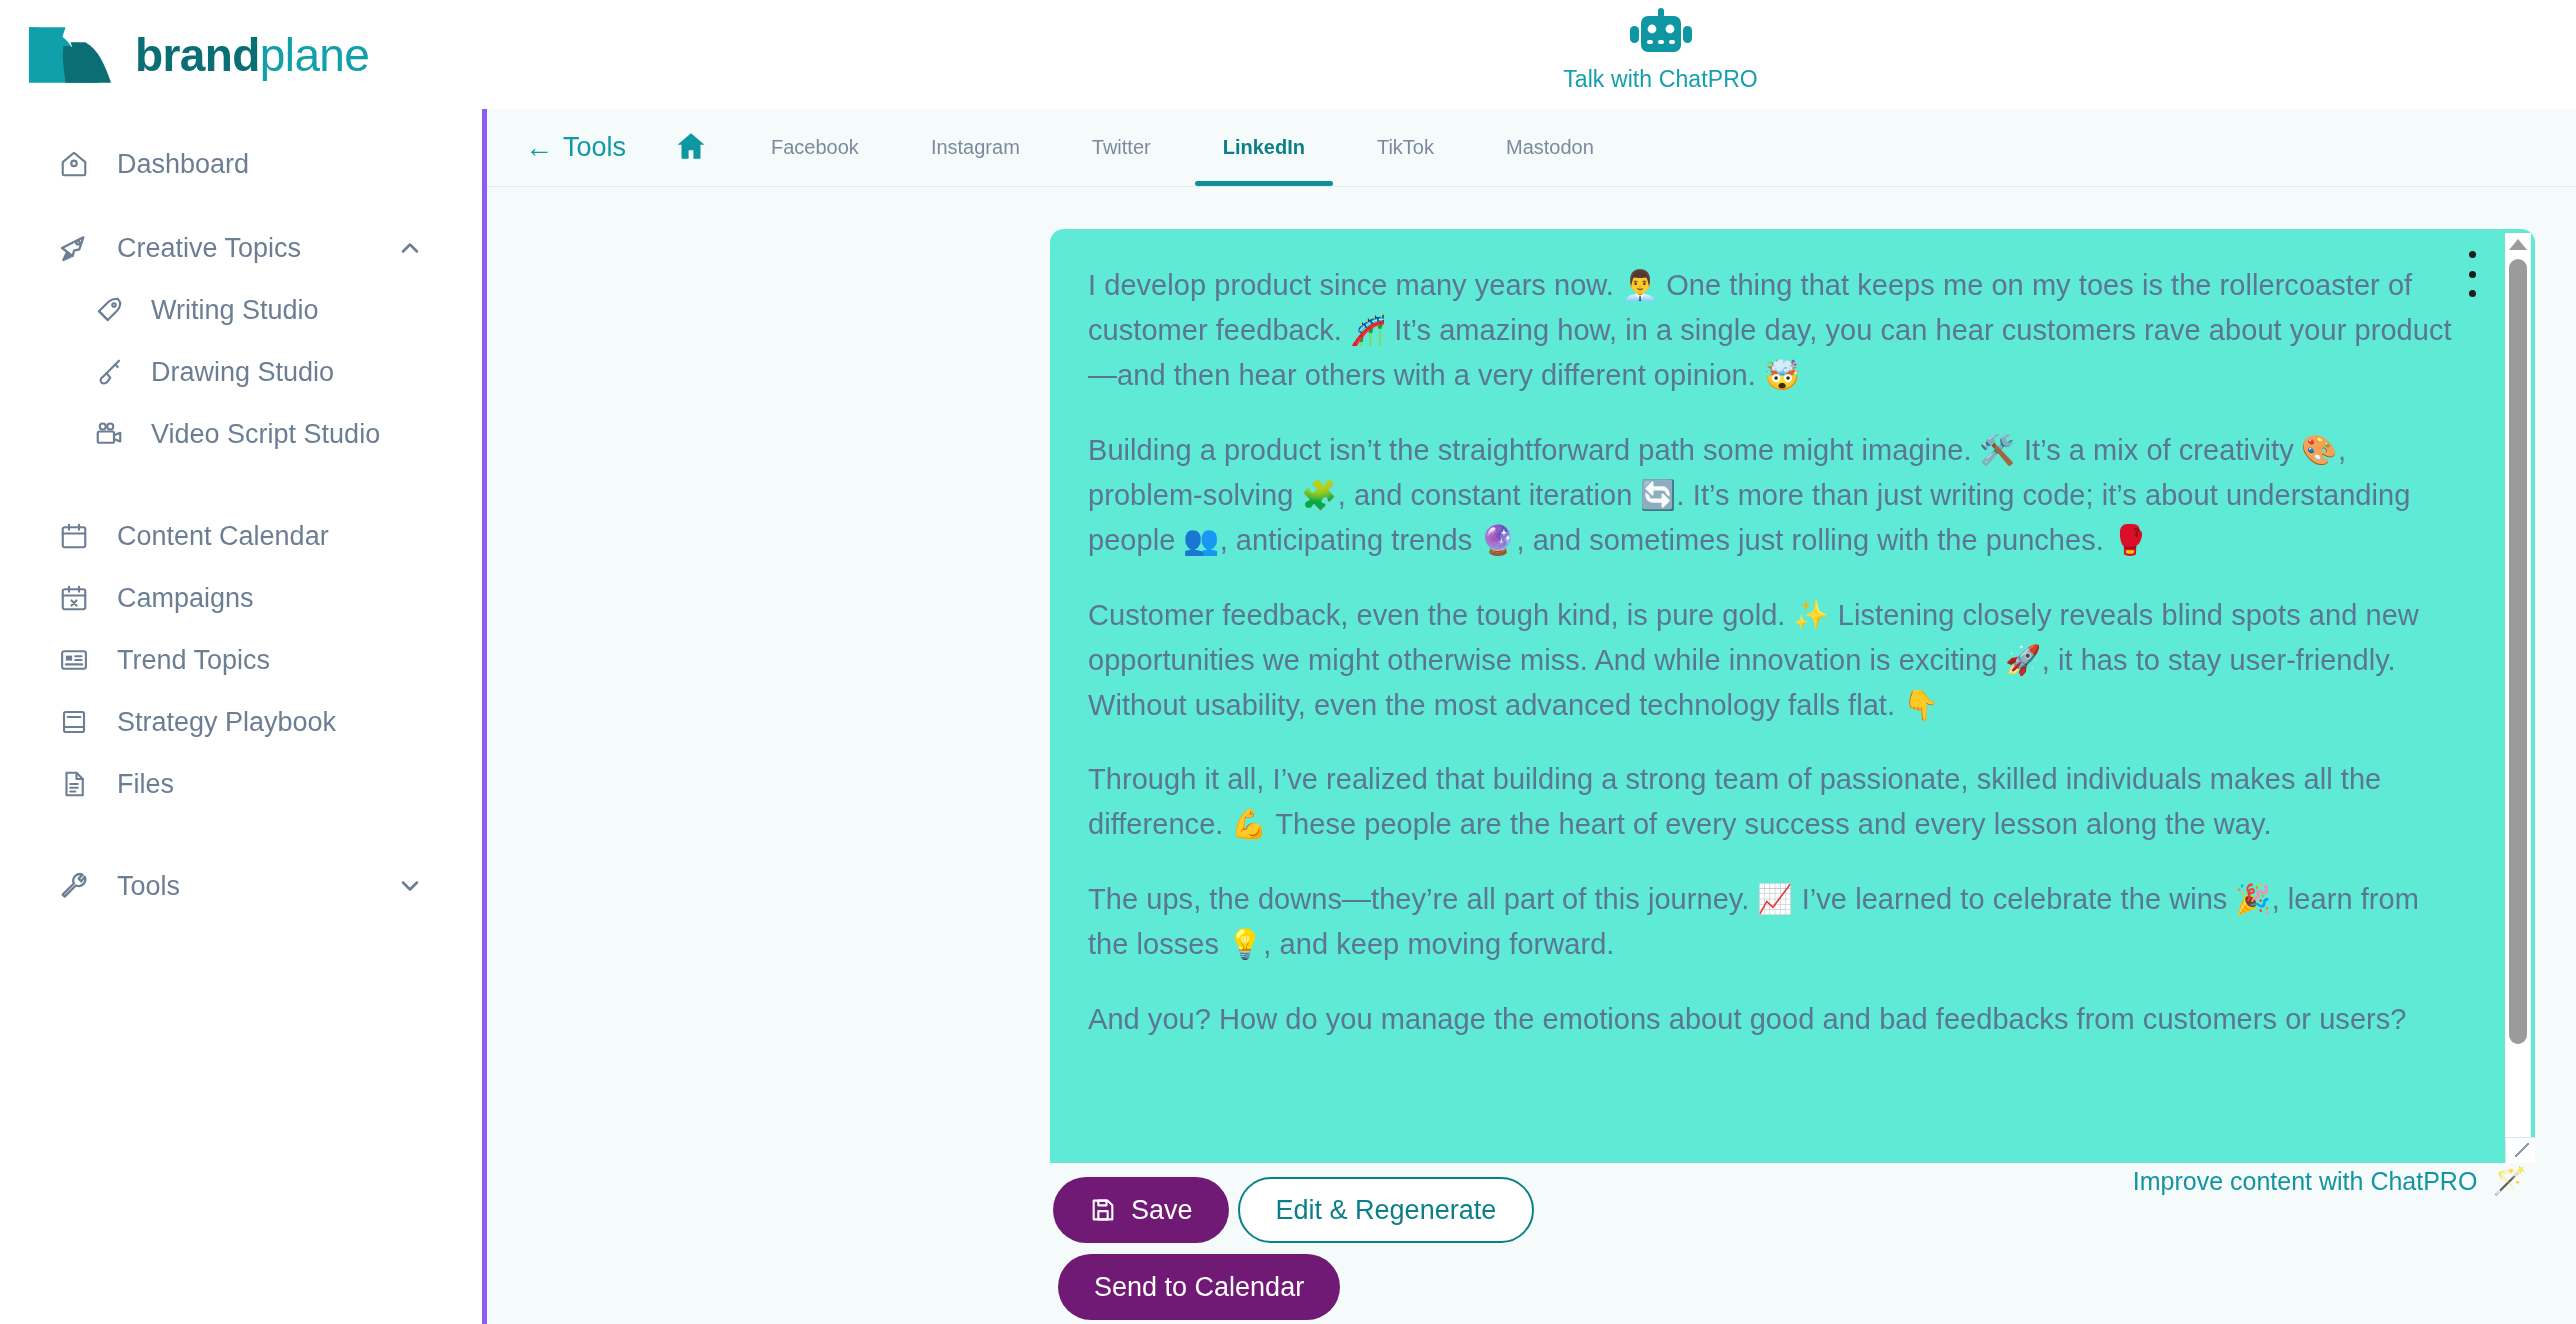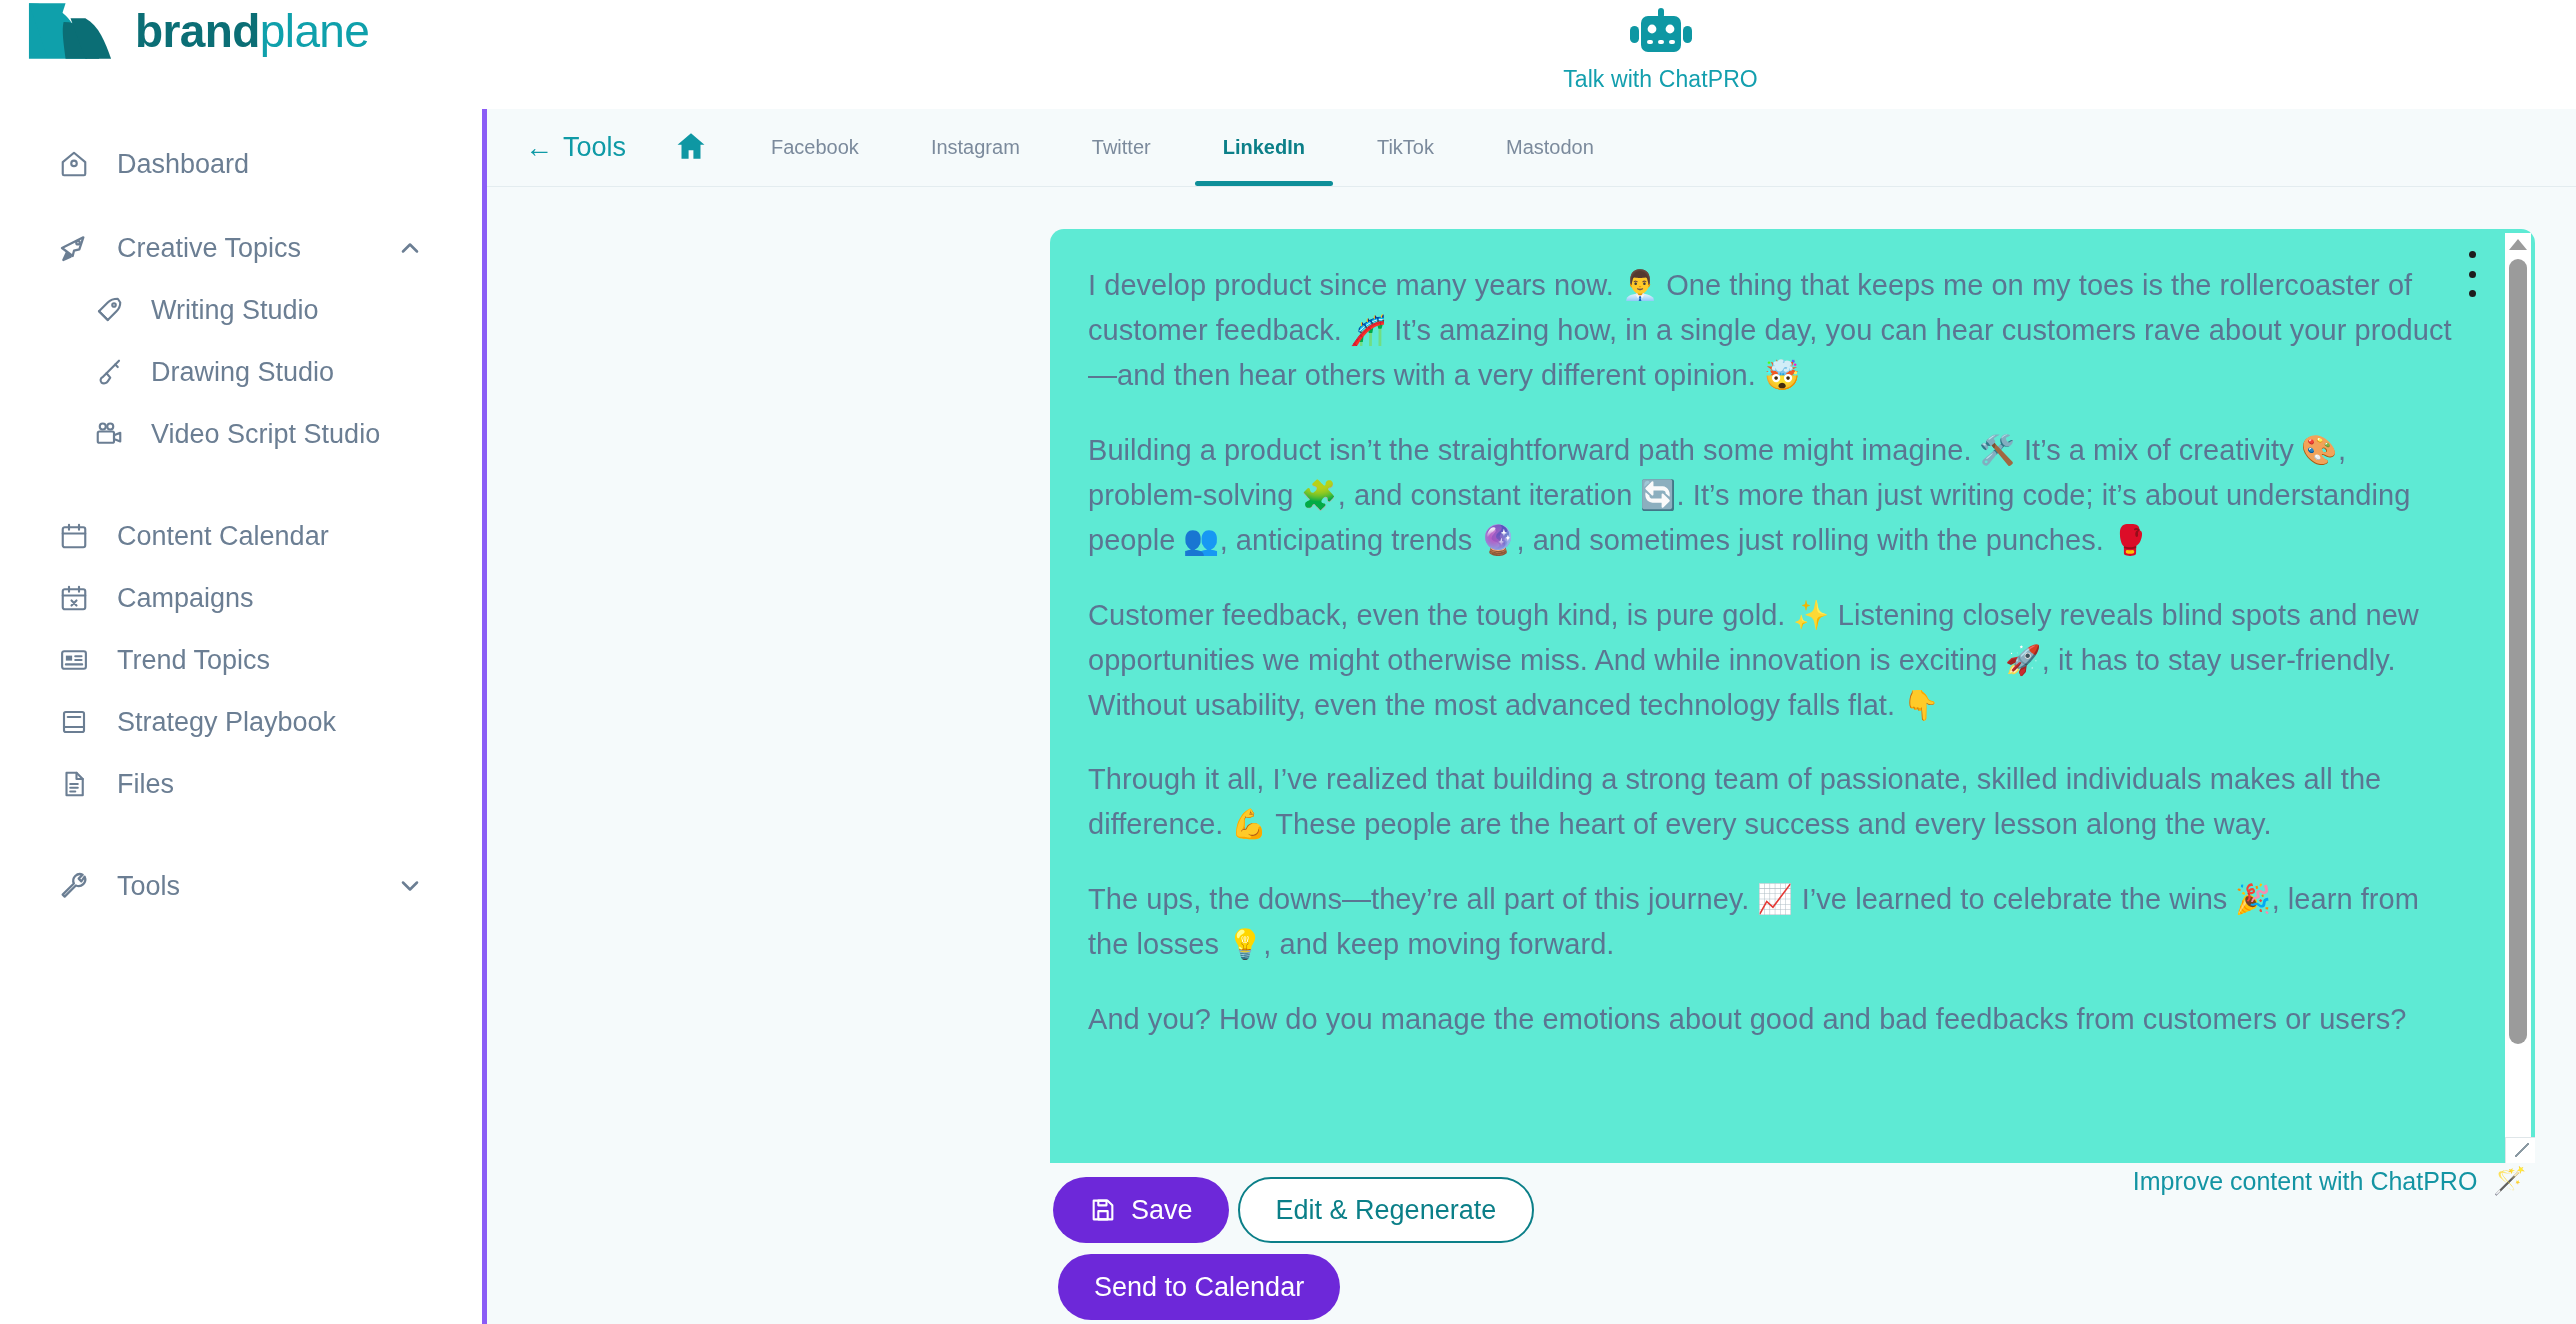--- a/index.html
+++ b/index.html
@@ -11,21 +11,21 @@
   }
   #app { position: relative; width: 2576px; height: 1324px; display: flex; flex-direction: column; }
 
   
   .topbar {
     position: relative;
     height: 109px;
     flex: 0 0 109px;
     background: #ffffff;
     display: flex;
-    align-items: flex-start;
+    align-items: center;
   }
   .brand {
     display: flex; align-items: center; gap: 18px;
     margin-left: 26px;
   }
   .brand-mark { width: 91px; height: 62px; display:block; }
   .brand-text { font-size: 46px; font-weight: 700; letter-spacing: -0.6px; line-height: 1; }
   .brand-text .b1 { color: #0b6e75; }
   .brand-text .b2 { color: #0fa0ab; font-weight: 400; }
 
@@ -171,21 +171,21 @@
     background: #f5fafb;
   }
   .btn-row { position: absolute; left: 3px; top: 14px; display: flex; align-items: center; gap: 9px; }
   .btn {
     height: 66px; border-radius: 33px;
     display: inline-flex; align-items: center; justify-content: center;
     gap: 14px; font-size: 27px; cursor: pointer; border: none;
     padding: 0 36px; white-space: nowrap;
     font-family: "Liberation Sans", sans-serif;
   }
-  .btn.primary { background: #6d28d9; color: #ffffff; }
+  .btn.primary { background: #701a75; color: #ffffff; }
   .btn.ghost { background: #ffffff; color: #0b7f88; border: 2px solid #0b7f88; }
   .btn-row2 { position: absolute; left: 8px; top: 91px; }
   .btn-save-icon { display:flex; align-items:center; }
 
   .improve {
     position: absolute; right: 8px; top: 2px;
     font-size: 25px; color: #1394a3; cursor: pointer;
     display: flex; align-items: center; gap: 16px; white-space: nowrap;
   }
 </style>

